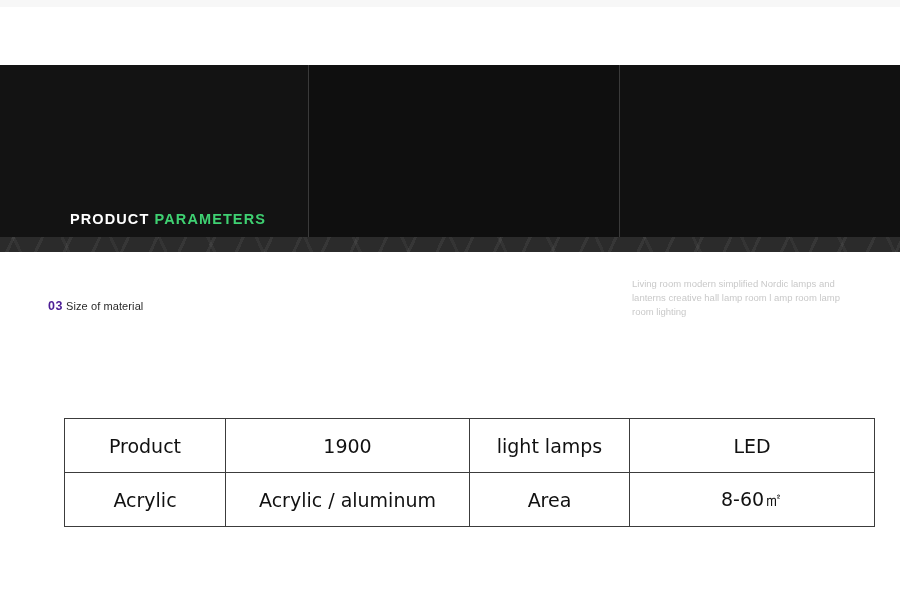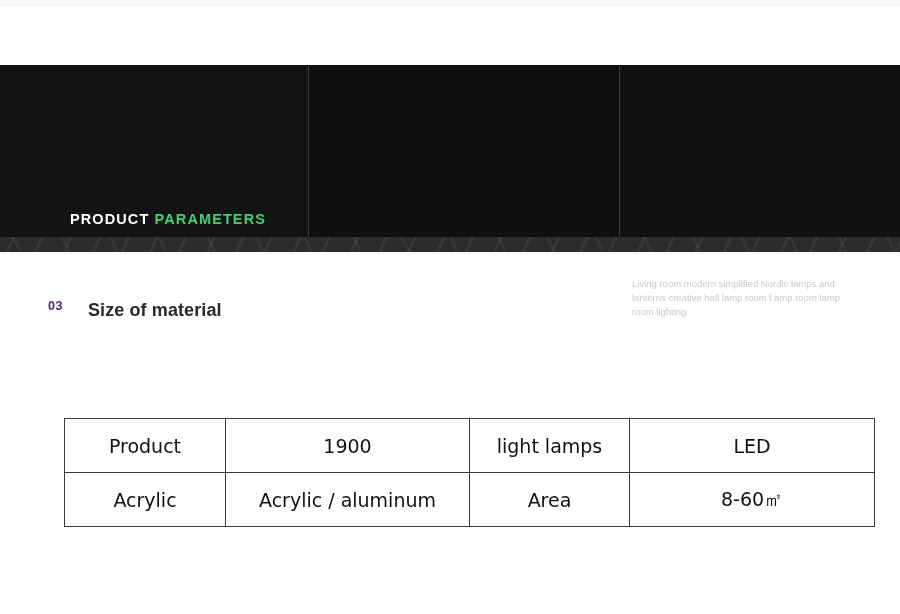--- a/index.html
+++ b/index.html
@@ -99,24 +99,24 @@
     top: 300px;
     font-size: 12.5px;
     font-weight: bold;
     color: #4c1d95;
     letter-spacing: 0.6px;
     line-height: 1;
     margin-left: 7px;
   }
   .section-title {
     position: absolute;
-    left: 88px;
+    left: 66px;
     top: 301px;
-    font-size: 18px;
-    font-weight: bold;
+    font-size: 11px;
+    font-weight: normal;
     color: #2a2a2a;
     letter-spacing: 0.1px;
     line-height: 1;
   }
   .section-desc {
     position: absolute;
     left: 632px;
     top: 277px;
     width: 232px;
     font-size: 9.5px;

